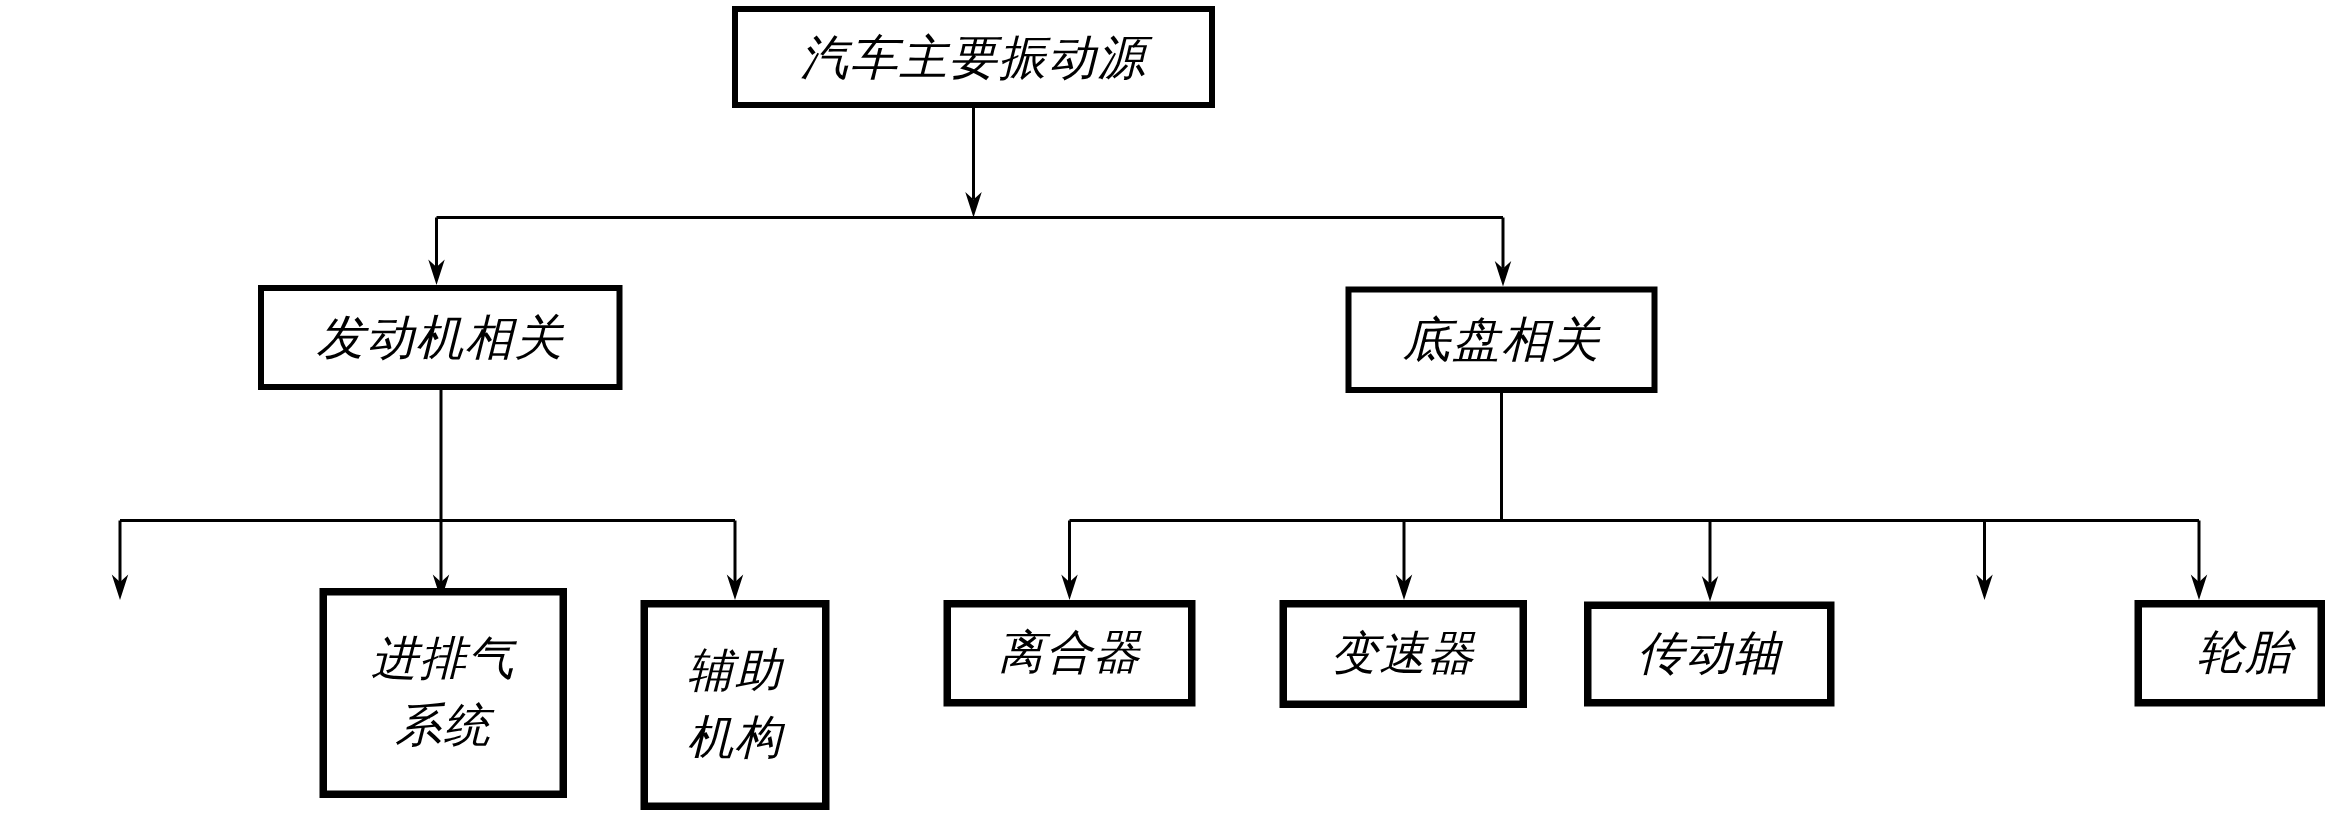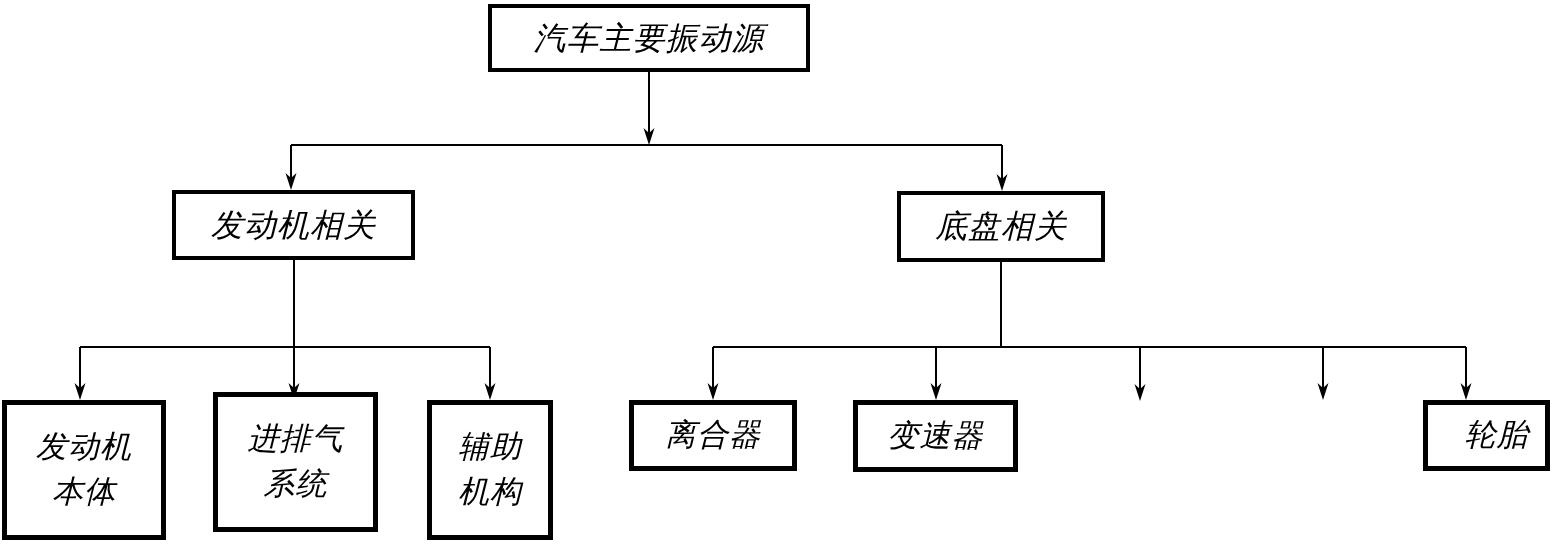--- a/index.html
+++ b/index.html
@@ -94,23 +94,22 @@
     <path d="M 1140 401 l -5.5 -17 l 5.5 5 l 5.5 -5 z"></path>
     <line x1="1323" y1="347" x2="1323" y2="388"></line>
     <path d="M 1323 400 l -5.5 -17 l 5.5 5 l 5.5 -5 z"></path>
     <line x1="1466" y1="347" x2="1466" y2="388"></line>
     <path d="M 1466 400 l -5.5 -17 l 5.5 5 l 5.5 -5 z"></path>
   </svg>
 
   <div class="node n-root">汽车主要振动源</div>
   <div class="node n-engine">发动机相关</div>
   <div class="node n-chassis">底盘相关</div>
-  <div class="node leaf n-engine-body">发动机
-本体</div>
   <div class="node leaf n-intake">进排气
 系统</div>
   <div class="node leaf n-auxiliary">辅助
 机构</div>
   <div class="node leaf n-clutch">离合器</div>
   <div class="node leaf n-transmission">变速器</div>
+  <div class="node leaf n-drive-shaft">传动轴</div>
   <div class="node leaf n-tire">轮胎</div>
 
 </div>
 
 </body></html>

